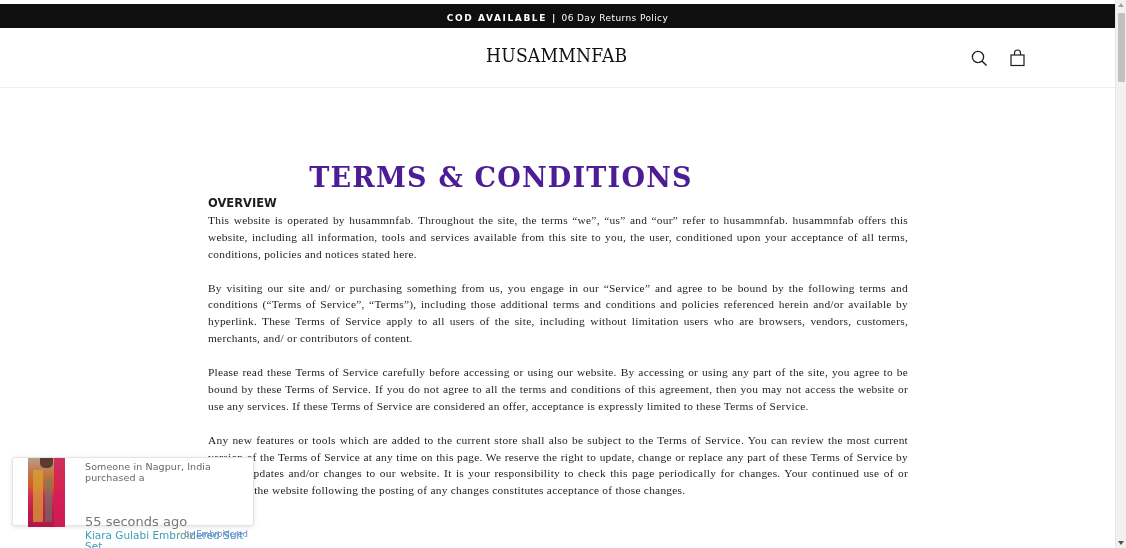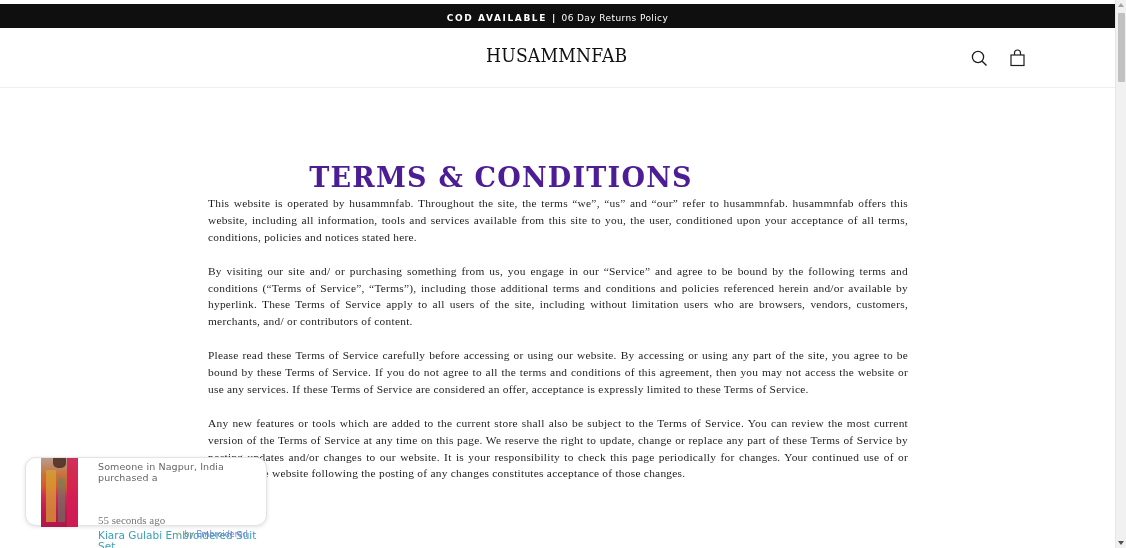--- a/index.html
+++ b/index.html
@@ -24,30 +24,30 @@
   .icon-search { left: 969px; }
   .icon-cart { left: 1007px; }
 
   
   .title { position: absolute; left: 0; top: 132px; width: 1002px; text-align: center; font-family: "DejaVu Serif", serif; font-size: 27px; letter-spacing: 1.2px; color: #4c1d95; margin-top: 30px; }
   .content { position: absolute; left: 208px; top: 195px; width: 700px; font-size: 11.4px; line-height: 16.9px; color: #1c1d1d; letter-spacing: 0.25px; }
   .content .heading { font-weight: bold; font-size: 11.5px; letter-spacing: 0; }
   .content p { text-align: justify; margin-bottom: 16.9px; font-family: Liberation Serif, serif; }
 
   
-  .popup { position: absolute; left: 25px; top: 457px; width: 242px; height: 69px; background: #fff; border: 1px solid #e4e4e4; border-radius: 11px; box-shadow: 0 1px 4px rgba(0,0,0,0.12); }
+  .popup { position: absolute; left: 12px; top: 457px; width: 242px; height: 69px; background: #fff; border: 1px solid #e4e4e4; border-radius: 3px; box-shadow: 0 1px 4px rgba(0,0,0,0.12); }
   .popup .thumb { position: absolute; left: 15px; top: 0; width: 37px; height: 69px;
     background: linear-gradient(180deg, #b89d8e 0%, #c8703a 25%, #d65a2a 40%, #cf2d53 55%, #c21b4e 75%, #b01648 100%); overflow: hidden; }
   .popup .thumb .stripe1 { position: absolute; left: 5px; top: 12px; width: 10px; height: 52px; background: #d9a533; opacity: 0.7; }
   .popup .thumb .stripe2 { position: absolute; left: 17px; top: 20px; width: 7px; height: 44px; background: #4b8f6e; opacity: 0.5; }
   .popup .thumb .stripe3 { position: absolute; left: 26px; top: 0; width: 11px; height: 69px; background: #d41c56; opacity: 0.85; }
   .popup .thumb .head { position: absolute; left: 12px; top: 0; width: 13px; height: 10px; background: #5a3b2e; border-radius: 0 0 5px 5px; }
   .popup .line1 { position: absolute; left: 72px; top: 4px; width: 160px; font-size: 9.5px; line-height: 10.5px; color: #666; letter-spacing: 0.1px; }
   .popup .product { position: absolute; left: 72px; top: 28px; width: 160px; font-size: 10.5px; line-height: 10.5px; color: #3aa0b7; margin-top: 44px; }
-  .popup .time { position: absolute; left: 72px; top: 56px; font-size: 11px; color: #777; font-family: Liberation Serif, serif; }
+  .popup .time { position: absolute; left: 72px; top: 56px; font-size: 13px; color: #777; }
   .powered { position: absolute; left: 176px; top: 530px; font-size: 8px; color: #8c8c8c; white-space: nowrap; }
   .powered .bolt { color: #f0c044; }
   .powered .brand { color: #6a7fd6; }
 
   
   .scrollbar { position: absolute; left: 1115px; top: 0; width: 11px; height: 548px; background: #f1f1f1; border-left: 1px solid #e6e6e6; }
   .scrollbar .arrow-up { position: absolute; left: 2px; top: 3px; width: 0; height: 0; border-left: 3px solid transparent; border-right: 3px solid transparent; border-bottom: 4px solid #a3a3a3; }
   .scrollbar .thumb { position: absolute; left: 2px; top: 13px; width: 7px; height: 69px; background: #c1c1c1; border-radius: 1px; }
   .scrollbar .arrow-down { position: absolute; left: 2px; bottom: 3px; width: 0; height: 0; border-left: 3px solid transparent; border-right: 3px solid transparent; border-top: 4px solid #505050; }
 </style>
@@ -76,20 +76,21 @@
       <svg width="17" height="18" viewBox="0 0 17 18">
         <rect x="2" y="6" width="13" height="10.5" fill="none" stroke="#1c1d1d" stroke-width="1.2"></rect>
         <path d="M5.5 6 V4 a3 3 0 0 1 6 0 V6" fill="none" stroke="#1c1d1d" stroke-width="1.2"></path>
       </svg>
     </div>
   </div>
 
   <h1 class="title">TERMS &amp; CONDITIONS</h1>
 
   <div class="content">
+    <div class="heading">OVERVIEW</div>
     <p>This website is operated by husammnfab. Throughout the site, the terms “we”, “us” and “our” refer to husammnfab. husammnfab offers this website, including all information, tools and services available from this site to you, the user, conditioned upon your acceptance of all terms, conditions, policies and notices stated here.</p>
     <p>By visiting our site and/ or purchasing something from us, you engage in our “Service” and agree to be bound by the following terms and conditions (“Terms of Service”, “Terms”), including those additional terms and conditions and policies referenced herein and/or available by hyperlink. These Terms of Service apply to all users of the site, including without limitation users who are browsers, vendors, customers, merchants, and/ or contributors of content.</p>
     <p>Please read these Terms of Service carefully before accessing or using our website. By accessing or using any part of the site, you agree to be bound by these Terms of Service. If you do not agree to all the terms and conditions of this agreement, then you may not access the website or use any services. If these Terms of Service are considered an offer, acceptance is expressly limited to these Terms of Service.</p>
     <p>Any new features or tools which are added to the current store shall also be subject to the Terms of Service. You can review the most current version of the Terms of Service at any time on this page. We reserve the right to update, change or replace any part of these Terms of Service by posting updates and/or changes to our website. It is your responsibility to check this page periodically for changes. Your continued use of or access to the website following the posting of any changes constitutes acceptance of those changes.</p>
 
   </div>
 
   <div class="popup">
     <div class="thumb">
       <div class="stripe1"></div>

